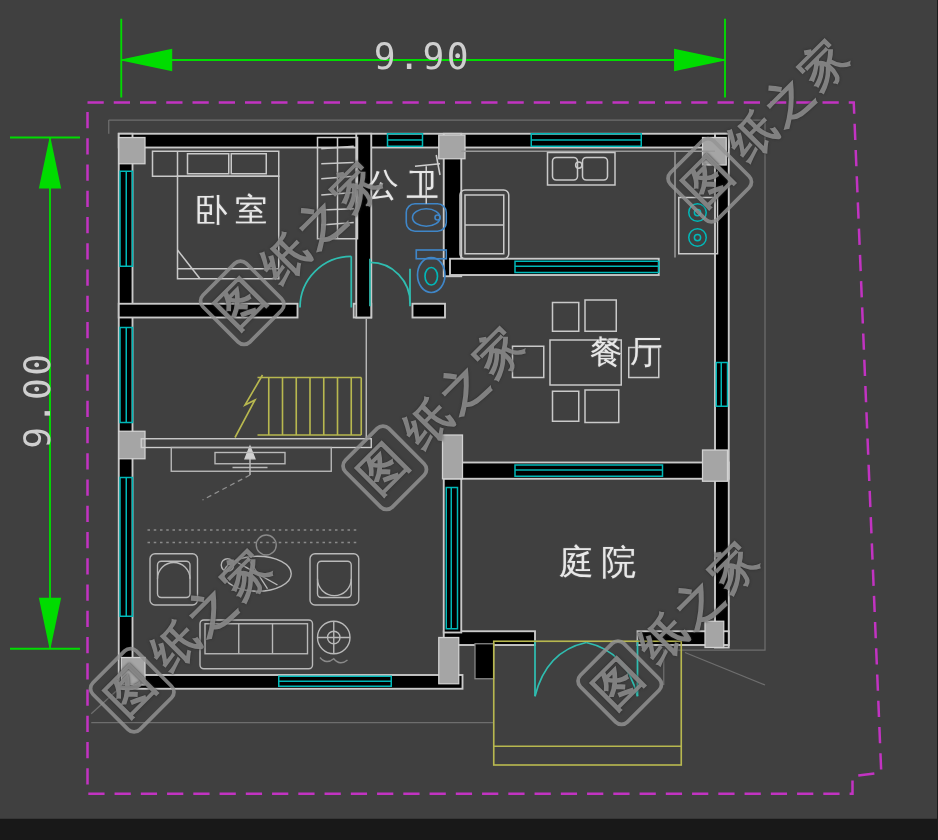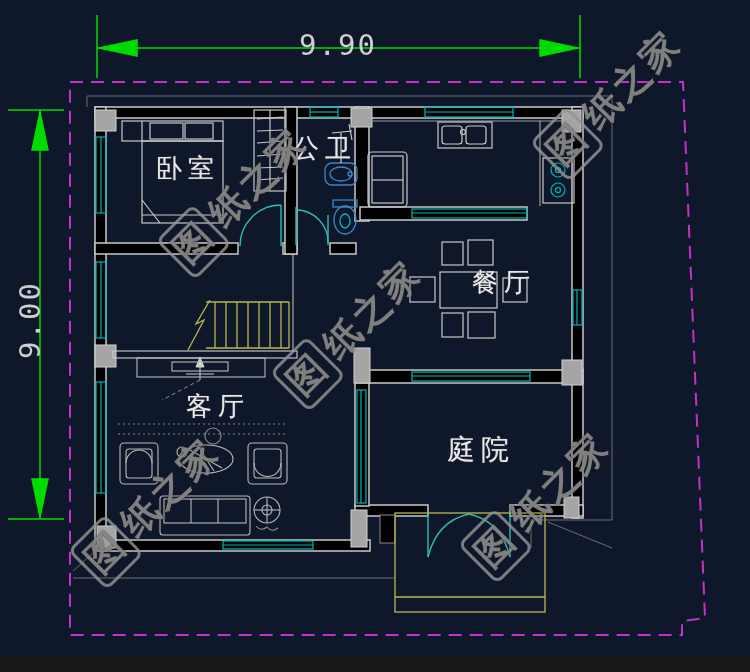--- a/index.html
+++ b/index.html
@@ -1,16 +1,16 @@
 <!DOCTYPE html>
 <html><head>
 <meta charset="utf-8">
 <style>
   html,body{margin:0;padding:0;background:#000;}
-  #canvas{position:relative;width:750px;height:672px;background:#0f172a;overflow:hidden;
+  #canvas{position:relative;width:750px;height:672px;background:#404040;overflow:hidden;
           font-family:"Liberation Sans","DejaVu Sans",sans-serif;}
   svg{position:absolute;left:0;top:0;}
   .room-label{position:absolute;transform:translate(-50%,-50%);color:#e8e8e8;
               font-size:26px;letter-spacing:6px;white-space:nowrap;font-weight:400;
               text-shadow:0 0 1px #888;}
   .dim-text{position:absolute;color:#cfcfcf;font-family:"DejaVu Sans Mono","Liberation Mono",monospace;
             font-size:29px;letter-spacing:2px;white-space:nowrap;}
   .dim-top{transform:translate(-50%,-50%);}
   .dim-left{transform:translate(-50%,-50%) rotate(-90deg);}
   .wm{position:absolute;transform:translate(-50%,-50%) rotate(-45deg);
@@ -267,21 +267,20 @@
     <line x1="395" y1="597" x2="545" y2="597"></line>
   </g>
 </svg>
 
   <div class="dim-text dim-top" style="left:338px;top:45px;">9.90</div>
   <div class="dim-text dim-left" style="left:30px;top:320px;">9.00</div>
 
   <div class="room-label" style="left:188px;top:168px;">卧室</div>
   <div class="room-label" style="left:325px;top:148px;">公卫</div>
   <div class="room-label" style="left:475px;top:282px;margin-left:29px;">餐厅</div>
-  <div class="room-label" style="left:218px;top:406px;">客厅</div>
   <div class="room-label" style="left:481px;top:450px;font-size:28px;text-align:center;">庭院</div>
 
   <div class="wm" style="left:612px;top:100px;"><span class="wm-logo">图</span><span>纸之家</span></div>
   <div class="wm" style="left:238px;top:198px;"><span class="wm-logo">图</span><span>纸之家</span></div>
   <div class="wm" style="left:352px;top:330px;"><span class="wm-logo">图</span><span>纸之家</span></div>
   <div class="wm" style="left:150px;top:508px;"><span class="wm-logo">图</span><span>纸之家</span></div>
   <div class="wm" style="left:540px;top:502px;"><span class="wm-logo">图</span><span>纸之家</span></div>
 
   <div class="bottom-strip"></div>
 </div>

